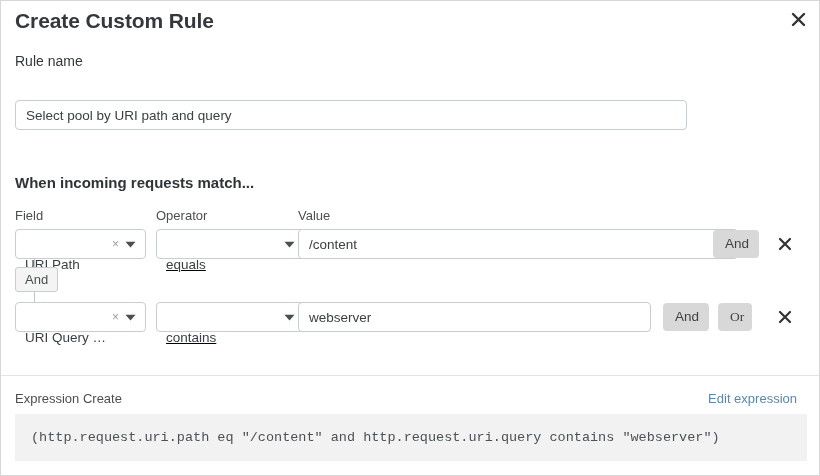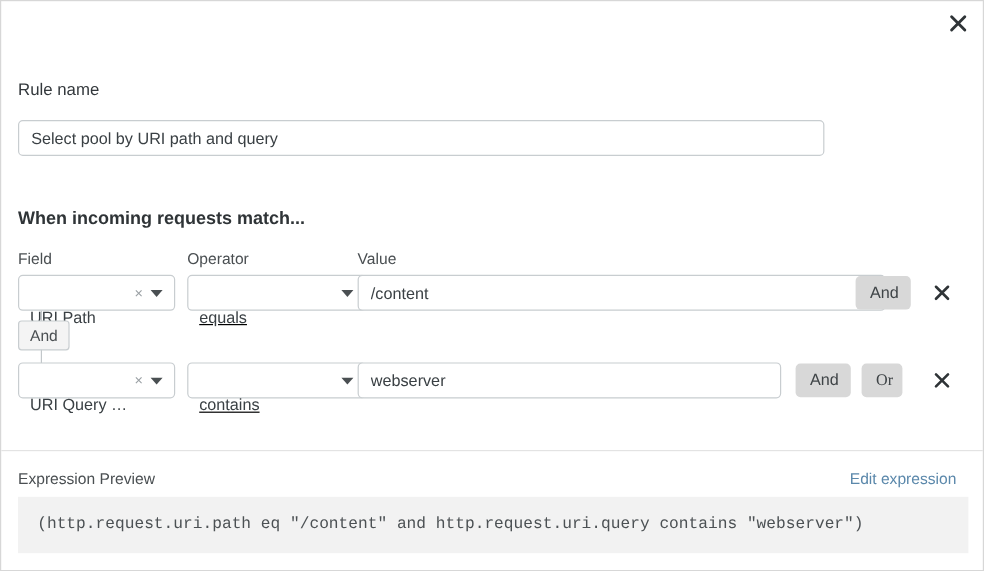--- a/index.html
+++ b/index.html
@@ -54,21 +54,21 @@
     left: 14px;
     font-size: 14px;
     color: #33383c;
   }
   .field-help {
     position: absolute;
     left: 14px;
     font-size: 13px;
     color: #8d9295;
   }
-  .rule-name-label { top: 52px; margin-top: 13px; }
+  .rule-name-label { top: 52px; }
   .rule-name-help  { top: 75px; }
 
   .text-input {
     position: absolute;
     box-sizing: border-box;
     height: 30px;
     border: 1px solid #c8cdd0;
     border-radius: 4px;
     background: #ffffff;
     font-family: "Liberation Sans", sans-serif;
@@ -263,20 +263,21 @@
     padding-left: 16px;
     white-space: nowrap;
     overflow: hidden;
   }
 </style>
 </head>
 <body>
 
 <div class="panel">
 
+  <div class="dialog-title">Create Custom Rule</div>
 
   <button class="close-btn">
     <svg width="15" height="15" viewBox="0 0 15 15" aria-hidden="true">
       <path d="M2 2 L13 13 M13 2 L2 13" stroke="#2f3437" stroke-width="2.4" stroke-linecap="round"></path>
     </svg>
   </button>
 
   <div class="field-label rule-name-label">Rule name</div>
   <input class="text-input rule-name-input" type="text" value="Select pool by URI path and query" style="">
 
@@ -350,17 +351,17 @@
     <button class="pill-btn or-2">Or</button>
 
     <button class="row-delete del-2">
       <svg width="14" height="14" viewBox="0 0 14 14" aria-hidden="true">
         <path d="M2 2 L12 12 M12 2 L2 12" stroke="#2f3437" stroke-width="2.2" stroke-linecap="round"></path>
       </svg>
     </button>
   </div>
 
   <div class="divider"></div>
-  <div class="expr-label">Expression Preview</div>
+  <div class="expr-label">Expression Create</div>
   <a class="expr-edit-link">Edit expression</a>
   <div class="expr-code">(http.request.uri.path eq "/content" and http.request.uri.query contains "webserver")</div>
 
 </div>
 
 </body></html>

